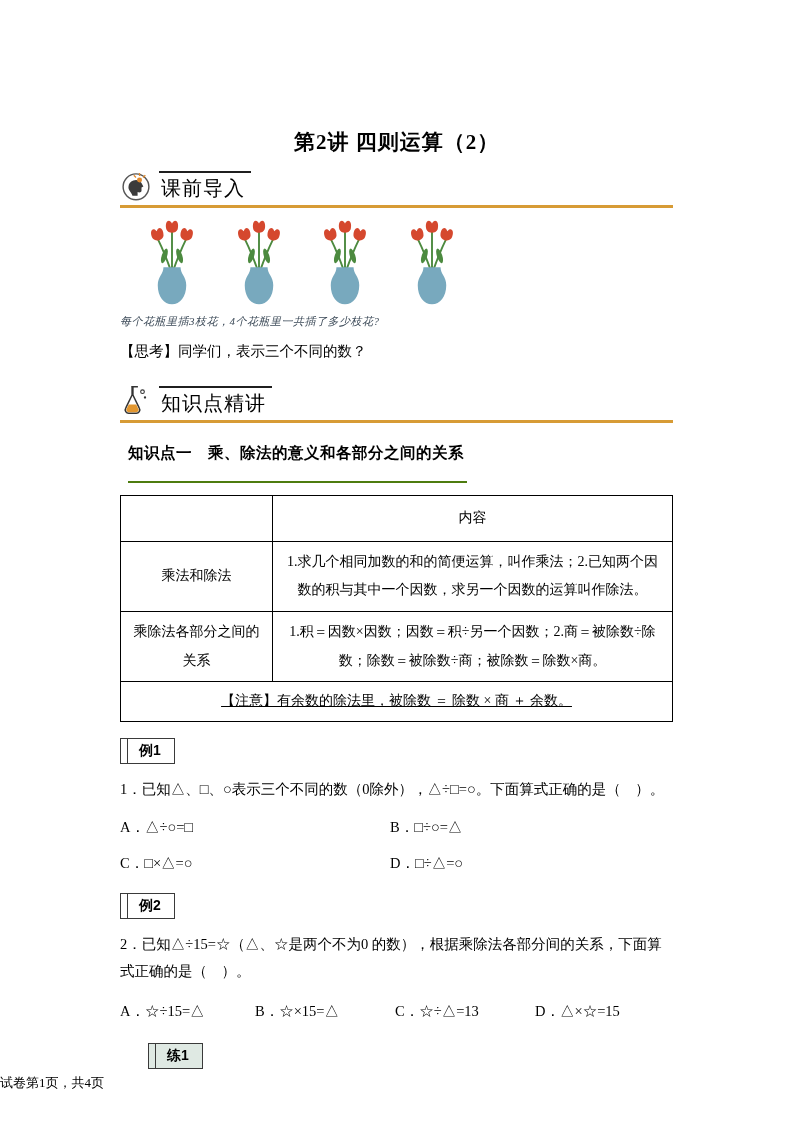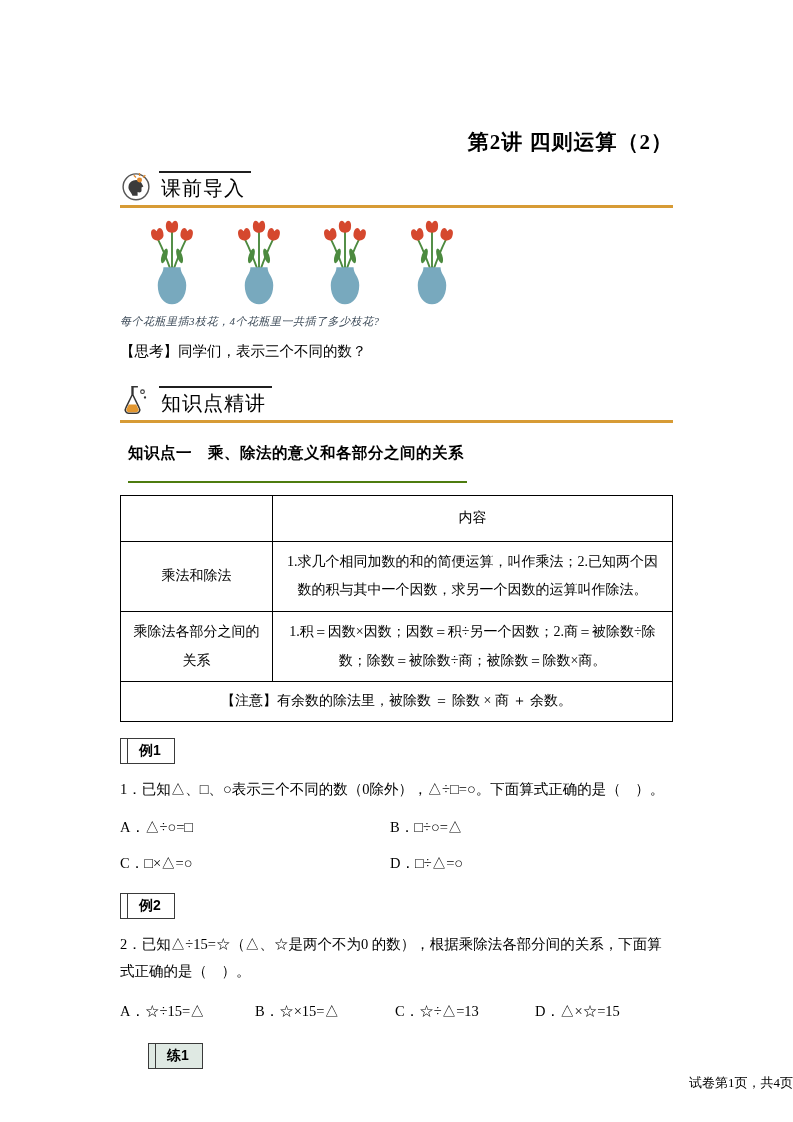--- a/index.html
+++ b/index.html
@@ -3,21 +3,21 @@
 <meta charset="utf-8">
 <style>
   * { margin:0; padding:0; box-sizing:border-box; }
   html,body { background:#ffffff; }
   body {
     width:793px; height:1122px; position:relative; margin:0 auto;
     font-family:"Liberation Serif", serif; color:#000; overflow:hidden;
   }
   .content { position:absolute; left:120px; top:0; width:553px; }
 
-  .doc-title { margin-top:128px; text-align:right; font-size:21px; font-weight:bold; letter-spacing:1px; }
+  .doc-title { margin-top:128px; text-align:center; font-size:21px; font-weight:bold; letter-spacing:1px; }
 
   .sec-header { display:flex; align-items:flex-end; gap:7px; }
   .sec-icon { width:32px; height:34px; flex:0 0 auto; }
   .sec-title {
     font-family:"Liberation Sans", sans-serif; font-size:20px; font-weight:400;
     border-top:2px solid #1f1f1f; padding:2px 6px 0 2px; letter-spacing:1px;
   }
   .accent-line { height:3px; background:#D79B35; margin-top:3px; }
 
   .intro-block { margin-top:12px; }
@@ -32,36 +32,36 @@
   .kp-title-wrap { margin:20px 0 0 8px; }
   .kp-title {
     display:inline-block; font-weight:bold; font-size:15.5px;
     border-bottom:2px solid #4d7c0f; padding:0 3px 17px 0; letter-spacing:0.5px;
   }
 
   table.kb-table { width:100%; border-collapse:collapse; margin-top:12px; font-size:14px; }
   table.kb-table td { border:1px solid #000; text-align:center; vertical-align:middle; padding:6px 9px; line-height:2.05; }
   table.kb-table td.c1 { width:152px; }
   table.kb-table tr.hdr td { padding:8px 9px; }
-  table.kb-table tr.note-row td { padding:5px 9px; }
+  table.kb-table tr.note-row td { padding:5px 9px;text-decoration:underline; }
 
   .tag {
     display:inline-block; position:relative; border:1px solid #3a3a3a;
     padding:3px 13px 3px 18px; font-size:14px; font-weight:bold; background:#fff;
     font-family:"Liberation Sans", sans-serif;
   }
   .tag::before { content:""; position:absolute; left:6px; top:-1px; bottom:-1px; width:1px; background:#3a3a3a; }
   .tag-row { margin-top:16px; }
   .tag.practice { background:#dfe9e3; }
 
   .question { font-size:14.5px; line-height:1.85; margin-top:12px; }
   .opts-2col { display:grid; grid-template-columns:270px auto; row-gap:17px; font-size:14.5px; margin-top:15px; }
   .opts-4col { display:grid; grid-template-columns:135px 140px 140px auto; font-size:14.5px; margin-top:17px; }
 
-  .page-footer { position:absolute; left:0; bottom:30px; width:100%; text-align:right; font-size:13px; }
+  .page-footer { position:absolute; left:0; bottom:30px; width:100%; text-align:left; font-size:13px; }
 </style>
 </head>
 <body>
 
 <div class="content">
 
   <div class="doc-title">第2讲 四则运算（2）</div>
 
   <div class="intro-block">
     <div class="sec-header">

